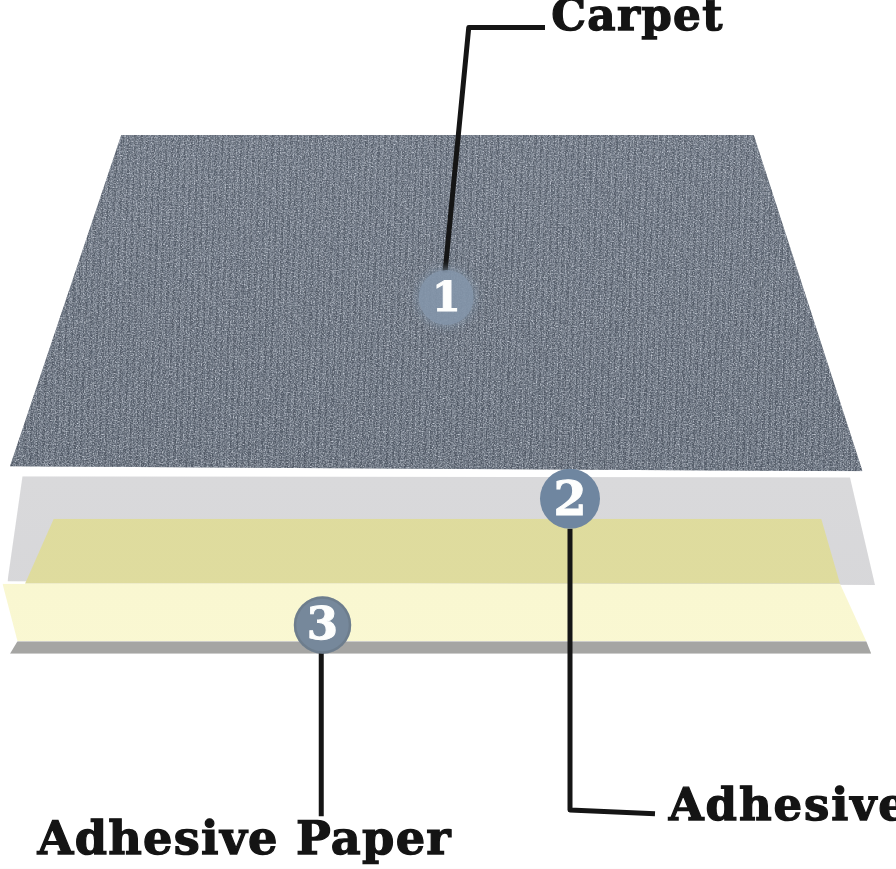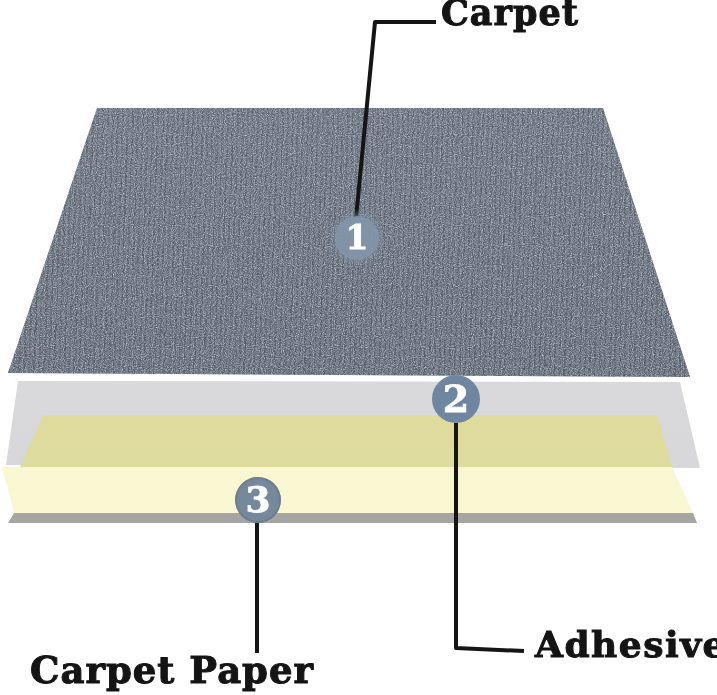--- a/index.html
+++ b/index.html
@@ -124,15 +124,15 @@
   </div>
   <div class="badge badge-2">
     <span>2</span>
   </div>
   <div class="badge badge-3">
     <span>3</span>
   </div>
 
   <div class="label carpet-label">Carpet</div>
   <div class="label adhesive-label">Adhesive</div>
-  <div class="label release-label">Carpet Paper</div>
+  <div class="label release-label">Adhesive Paper</div>
 
 </div>
 
 </body></html>

